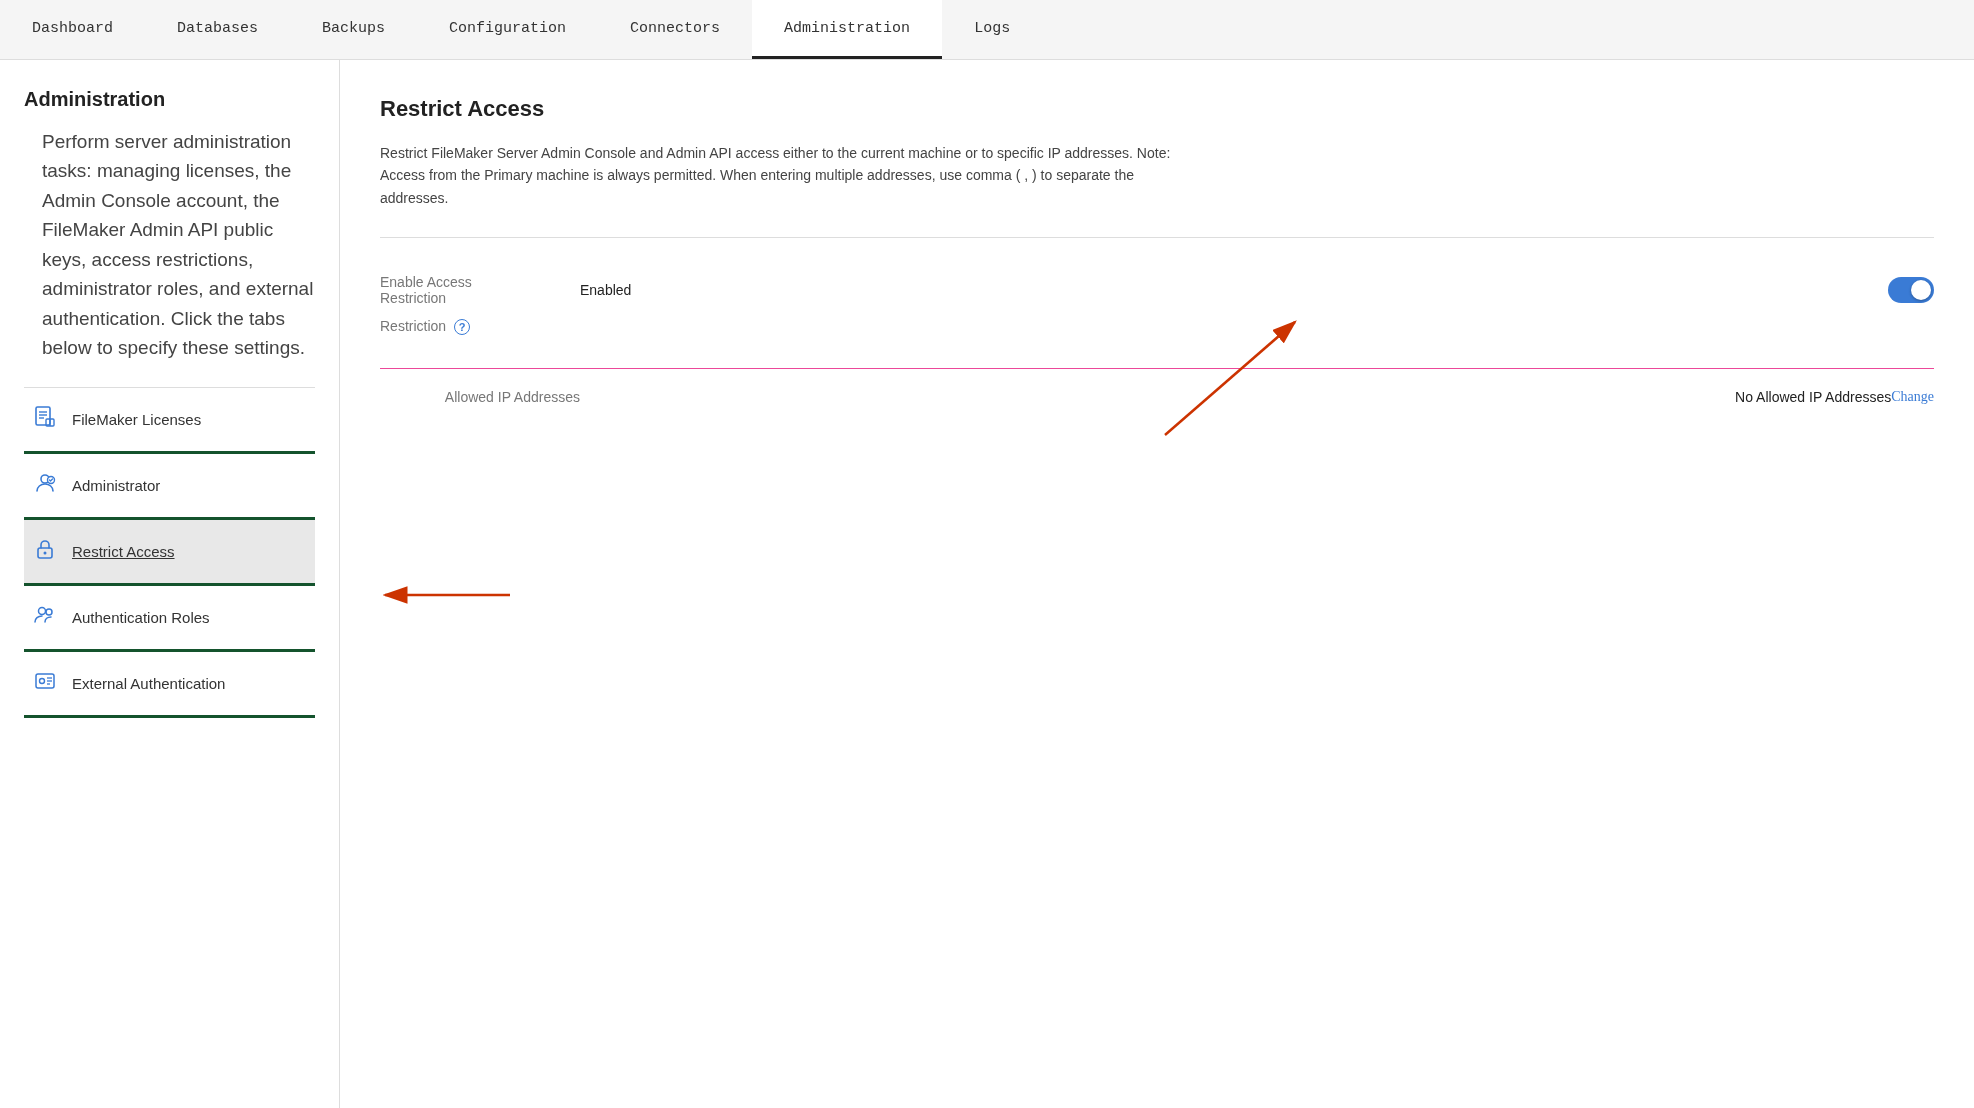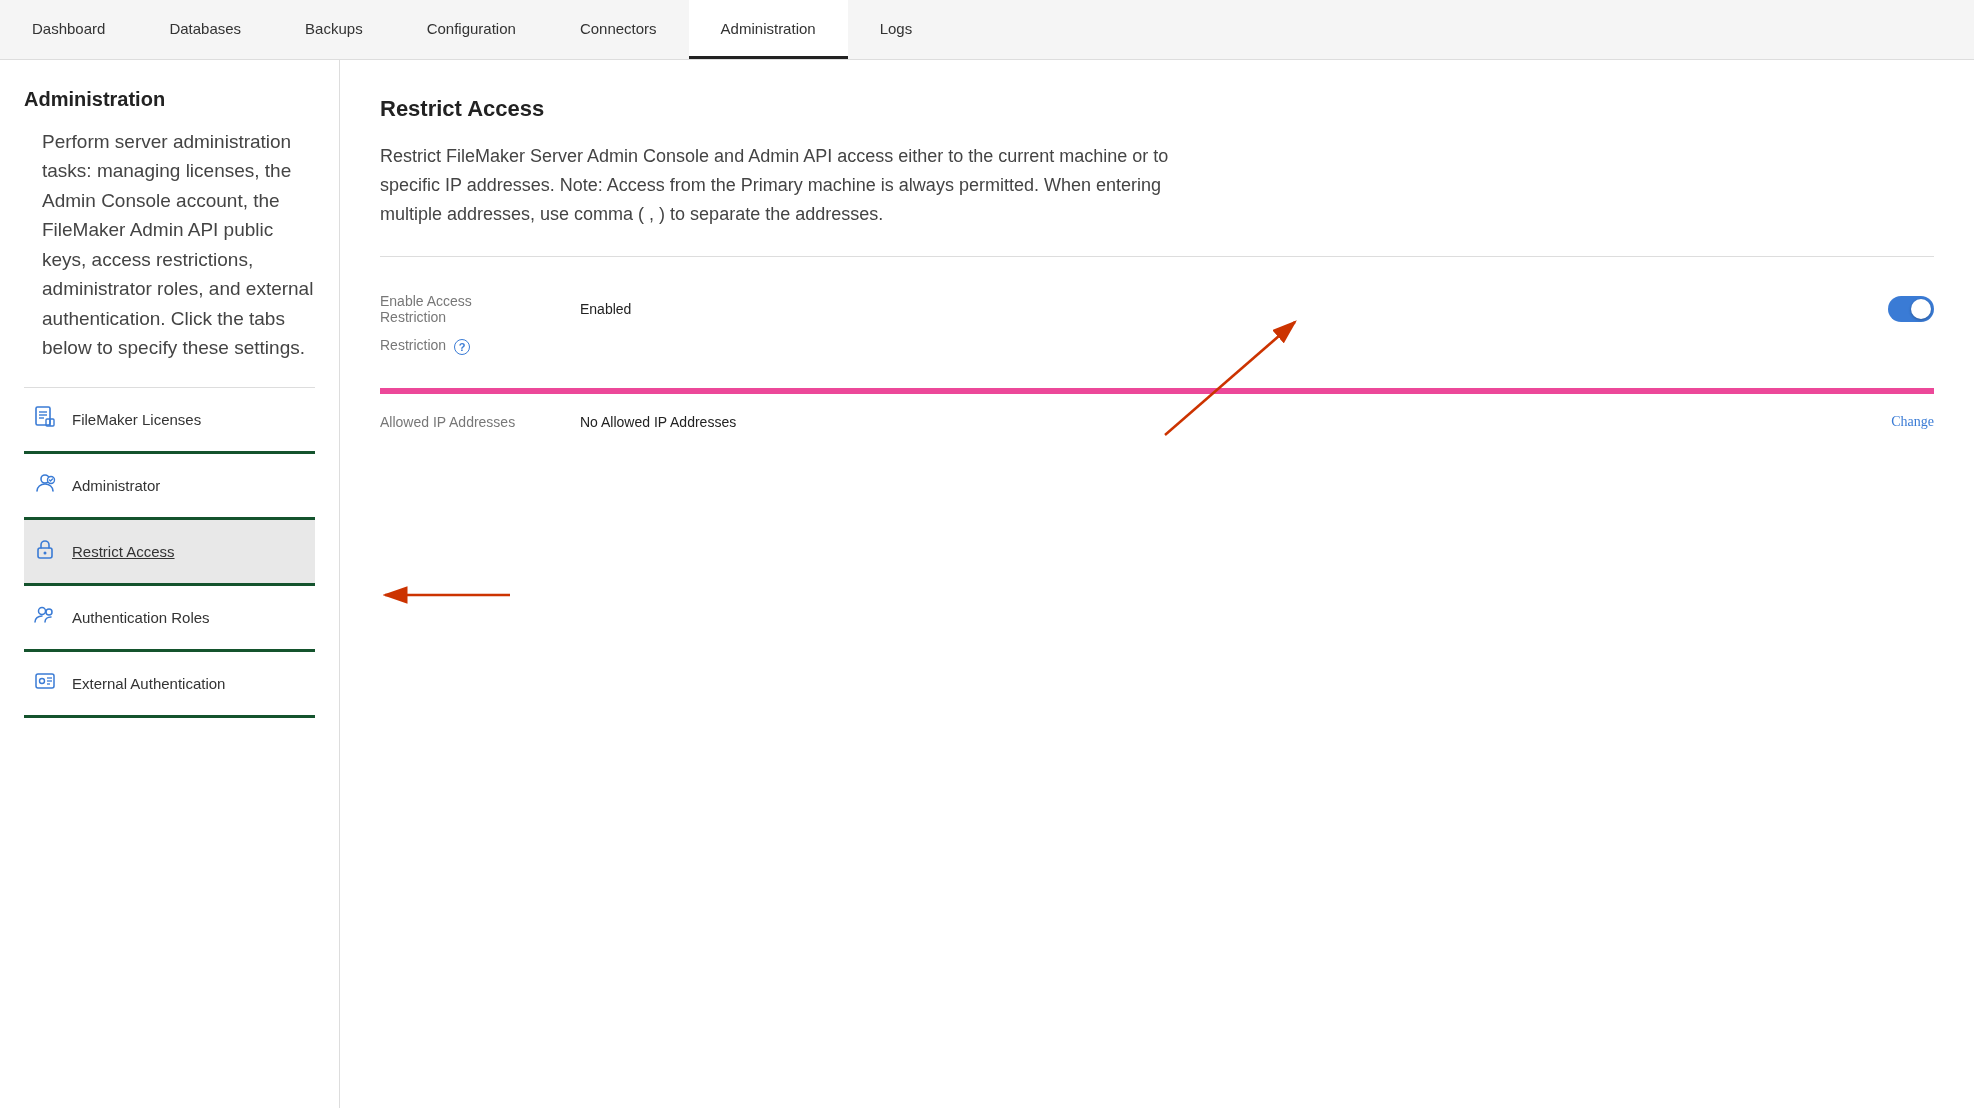--- a/index.html
+++ b/index.html
@@ -5,20 +5,21 @@
     * { box-sizing: border-box; margin: 0; padding: 0; }
     body { font-family: -apple-system, BlinkMacSystemFont, "Segoe UI", Helvetica, Arial, sans-serif; background: #fff; font-size: 14px; color: #333; }
 
     
     .top-nav {
       display: flex;
       align-items: stretch;
       border-bottom: 1px solid #ddd;
       background: #f5f5f5;
       height: 60px;
+      font-family: Liberation Mono, monospace;
     }
     .nav-item {
       display: flex;
       align-items: center;
       padding: 0 32px;
       font-size: 15px;
       color: #333;
       cursor: pointer;
       border-bottom: 3px solid transparent;
       text-decoration: none;
@@ -92,21 +93,21 @@
       overflow-y: auto;
       position: relative;
     }
     .content-title {
       font-size: 22px;
       font-weight: 600;
       margin-bottom: 20px;
       color: #222;
     }
     .content-desc {
-      font-size: 18px;
+      font-size: 14px;
       color: #444;
       line-height: 1.6;
       max-width: 820px;
       margin-bottom: 28px;
     }
     .content-divider {
       border: none;
       border-top: 1px solid #ddd;
       margin-bottom: 24px;
     }
@@ -289,21 +290,21 @@
       </label>
     </div>
 
     <div class="settings-row" style="padding-top:0; padding-bottom:33px;">
       <div class="settings-label">
         <span>Restriction</span>
         <span class="help-icon">?</span>
       </div>
     </div>
 
-    <div class="settings-row" style="border-top: 6px solid #ec4899; padding-top: 20px;">
+    <div class="settings-row" style="border-top: 1px solid #ec4899; padding-top: 20px; text-align: right;">
       <div class="settings-label">Allowed IP Addresses</div>
       <div class="settings-value">No Allowed IP Addresses</div>
       <a class="settings-action">Change</a>
     </div>
 
     <svg class="arrow-svg" style="position:absolute;top:0;left:0;width:100%;height:100%;pointer-events:none;" viewBox="0 0 1480 900" preserveAspectRatio="none">
       
     </svg>
 
   </main>

